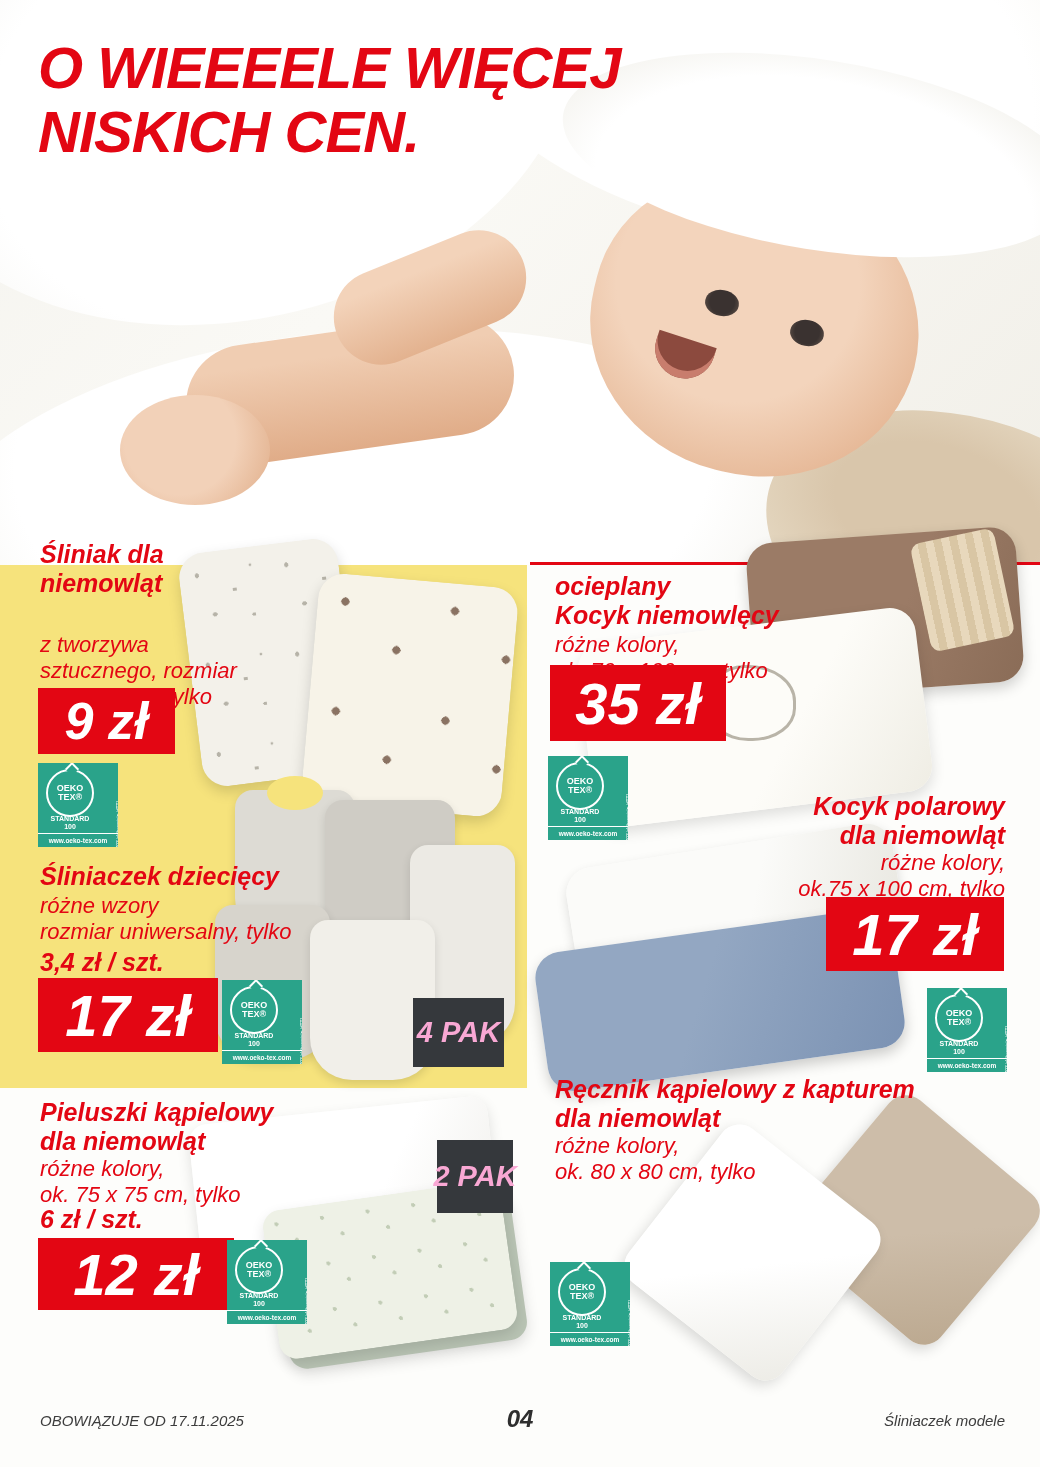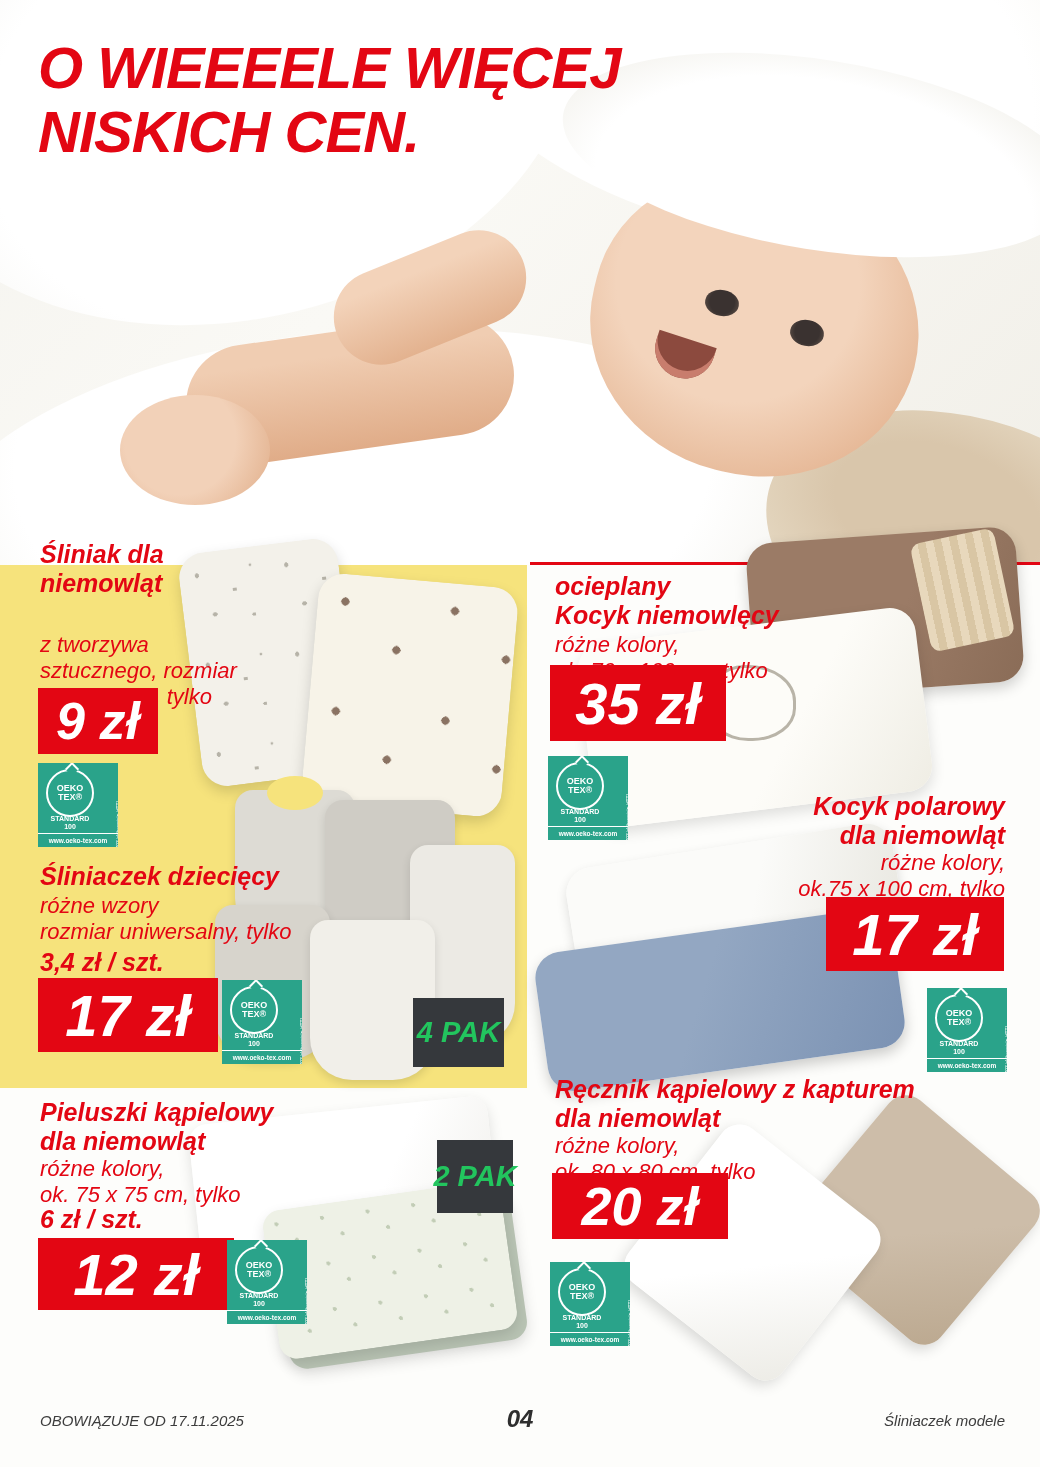--- a/index.html
+++ b/index.html
@@ -37,21 +37,21 @@
   
   .yellow-panel{position:absolute;left:0;top:565px;width:527px;height:523px;background:#f6e37c;}
   .red-rule{position:absolute;left:530px;top:562px;width:510px;height:3px;background:#e30613;}
   
   .p-head{position:absolute;color:#e30613;font-weight:bold;font-style:italic;font-size:25px;line-height:1.16;white-space:nowrap;}
   .p-desc{position:absolute;color:#e30613;font-style:italic;font-size:22px;line-height:1.18;white-space:nowrap;}
   .p-unit{position:absolute;color:#e30613;font-weight:bold;font-style:italic;font-size:25px;white-space:nowrap;}
   .ta-r{text-align:right;}
   .price-box{position:absolute;background:#e30613;color:#ffffff;display:flex;align-items:center;justify-content:center;
     font-weight:bold;font-style:italic;white-space:nowrap;}
-  .pack-box{position:absolute;background:#35383c;color:#22c55e;display:flex;align-items:center;justify-content:center;
+  .pack-box{position:absolute;background:#35383c;color:#f9a8d4;display:flex;align-items:center;justify-content:center;
     font-weight:bold;font-style:italic;font-size:29px;white-space:nowrap;}
   
   .oeko{position:absolute;width:80px;height:84px;background:#2aa38a;color:#ffffff;overflow:hidden;}
   .oeko-drop{position:absolute;left:8px;top:6px;width:44px;height:44px;border:2px solid #ffffff;border-radius:50%;
     display:flex;flex-direction:column;align-items:center;justify-content:center;font-weight:bold;font-size:9px;line-height:1.05;}
   .oeko-drop::before{content:"";position:absolute;top:-7px;left:19px;width:8px;height:8px;background:#2aa38a;
     border-left:2px solid #fff;border-top:2px solid #fff;transform:rotate(45deg);}
   .oeko-cert{position:absolute;right:2px;top:38px;font-size:5px;line-height:1.1;transform:rotate(-90deg);transform-origin:right top;white-space:nowrap;}
   .oeko-standard{position:absolute;left:0;top:52px;width:64px;text-align:center;font-weight:bold;font-size:7px;line-height:1.15;}
   .oeko-url{position:absolute;left:0;bottom:0;width:80px;height:13px;border-top:1px solid #ffffff;
@@ -110,21 +110,21 @@
   </div>
   <div class="p-head" style="left:40px;top:540px;">
     <div>Śliniak dla</div>
     <div>niemowląt</div>
   </div>
   <div class="p-desc" style="left:40px;top:632px;">
     <div>z tworzywa</div>
     <div>sztucznego, rozmiar</div>
     <div>uniwersalny, tylko</div>
   </div>
-  <div class="price-box" style="left:38px;top:688px;width:120px;height:66px;font-size:52px;">
+  <div class="price-box" style="left:38px;top:688px;width:137px;height:66px;font-size:52px;">
     <span>9 zł</span>
   </div>
   <div class="oeko" style="left:38px;top:763px;">
     <div class="oeko-drop">
       <span>OEKO</span>
       <span>TEX®</span>
     </div>
     <div class="oeko-cert">18.0.51793 Hohenstein HTTI</div>
     <div class="oeko-standard">
       <div>STANDARD</div>
@@ -265,23 +265,20 @@
     <div class="shape" style="left:25px;top:30px;width:195px;height:195px;border-radius:22px;background:linear-gradient(135deg,#ffffff 55%,#ecebe5 100%);transform:rotate(38deg);box-shadow:0 6px 14px rgba(0,0,0,0.14);"></div>
   </div>
   <div class="p-head" style="left:555px;top:1075px;">
     <div>Ręcznik kąpielowy z kapturem</div>
     <div>dla niemowląt</div>
   </div>
   <div class="p-desc" style="left:555px;top:1133px;">
     <div>różne kolory,</div>
     <div>ok. 80 x 80 cm, tylko</div>
   </div>
-  <div class="price-box" style="left:552px;top:1173px;width:176px;height:66px;font-size:54px;">
-    <span>20 zł</span>
-  </div>
   <div class="oeko" style="left:550px;top:1262px;">
     <div class="oeko-drop">
       <span>OEKO</span>
       <span>TEX®</span>
     </div>
     <div class="oeko-cert">18.0.51793 Hohenstein HTTI</div>
     <div class="oeko-standard">
       <div>STANDARD</div>
       <div>100</div>
     </div>

